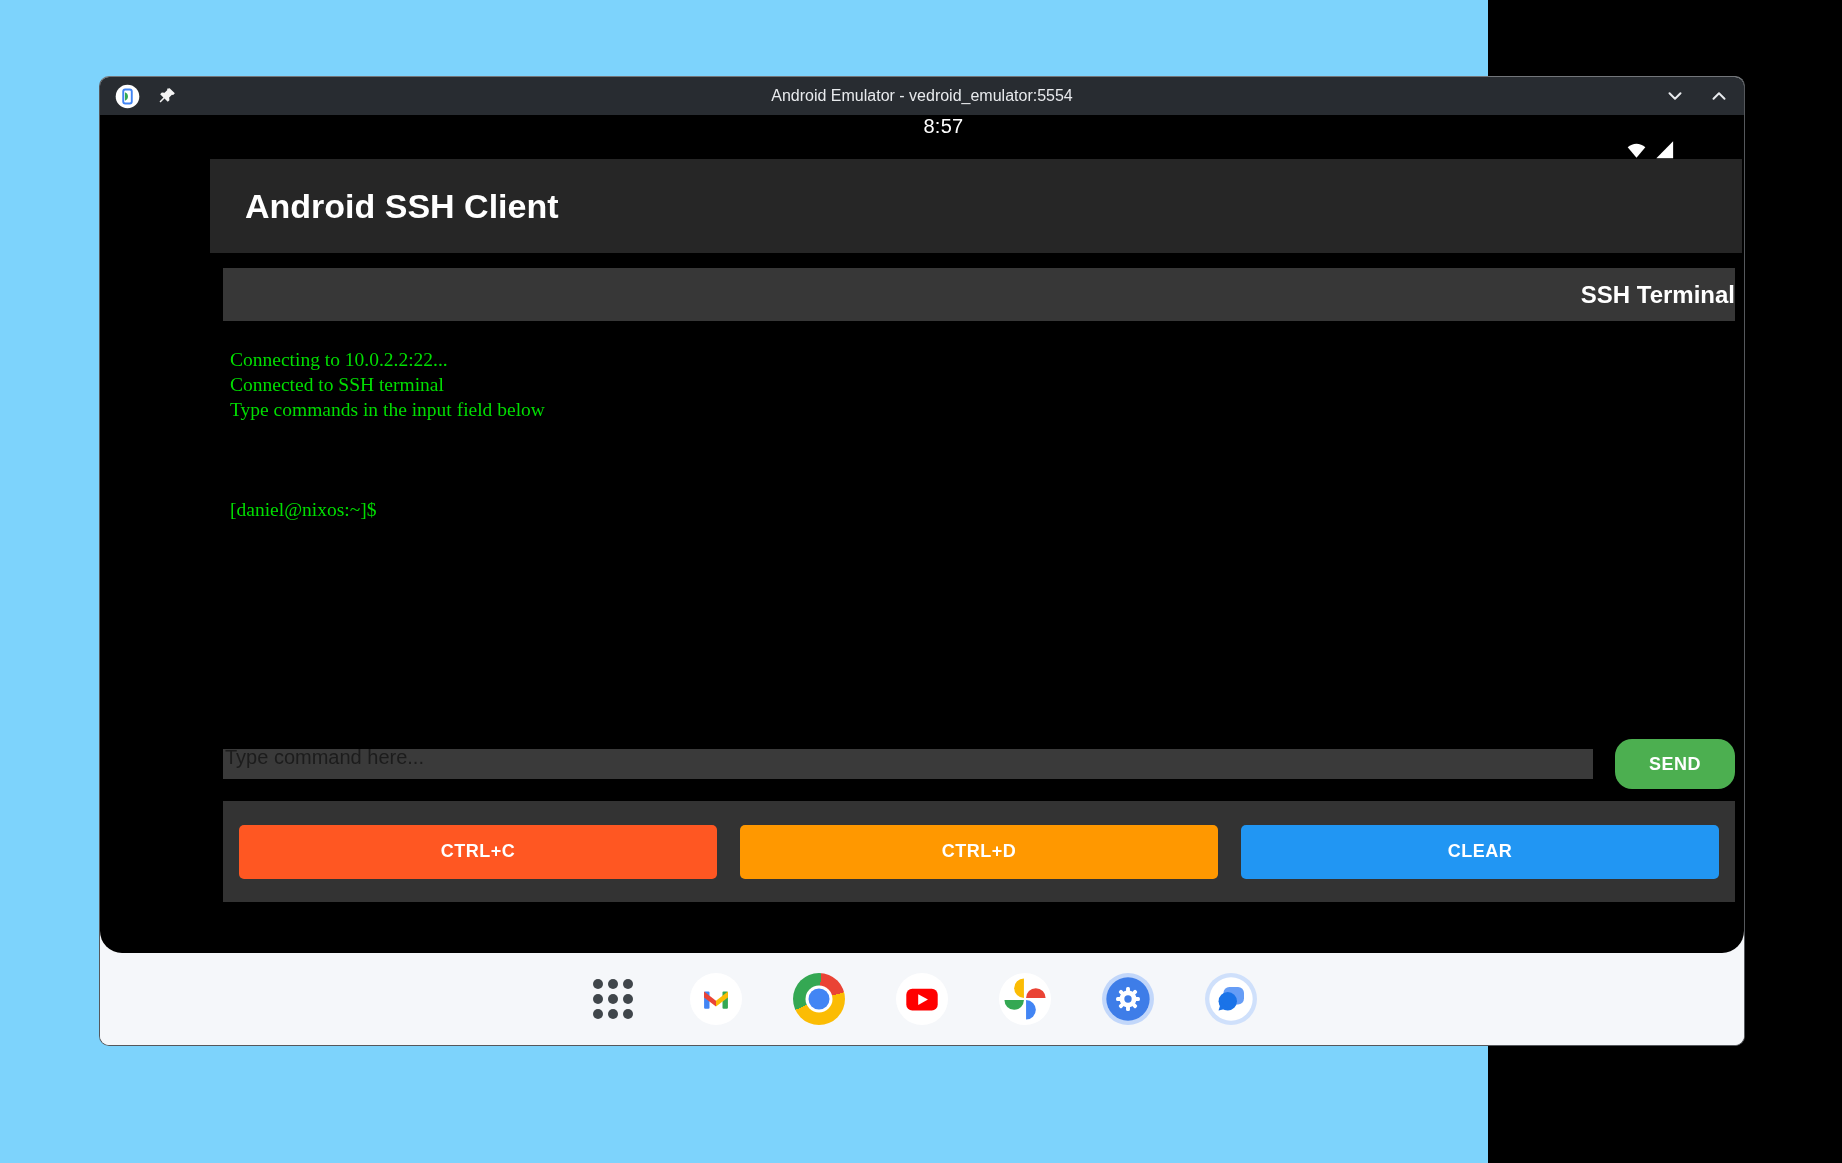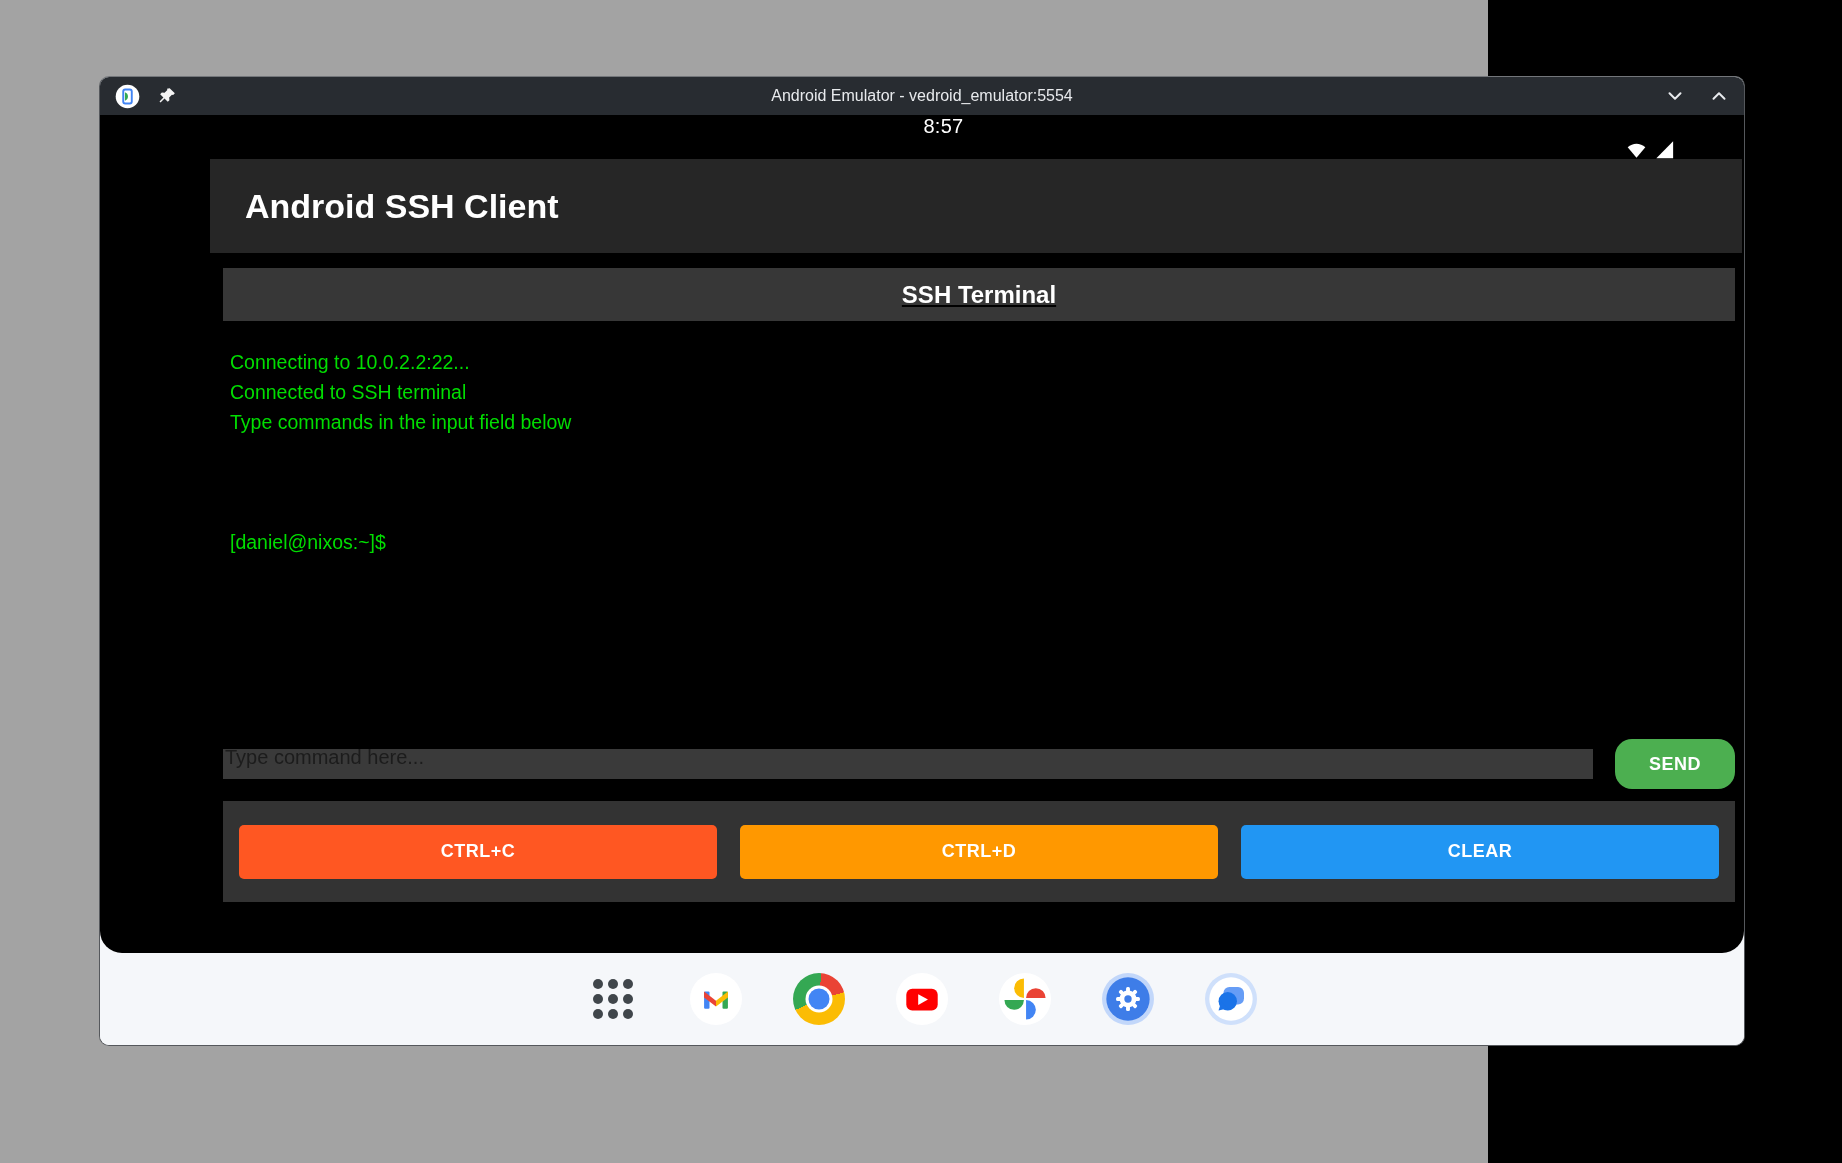--- a/index.html
+++ b/index.html
@@ -1,18 +1,18 @@
 <!DOCTYPE html>
 <html><head>
 <meta charset="utf-8">
 <style>
   * { margin:0; padding:0; box-sizing:border-box; }
   html,body { background:#000; width:1842px; height:1163px; overflow:hidden;
               font-family:"Liberation Sans", sans-serif; }
-  .stage { position:relative; width:1488px; height:1163px; background:#a3a3a3; }
+  .stage { position:relative; width:1488px; height:1163px; background:#7dd3fc; }
 
   
   .window { position:absolute; left:99px; top:76px; width:1646px; height:970px;
             background:#f5f7fa; border:1px solid #55585c; border-top-color:#73767a;
             border-radius:10px; overflow:hidden; display:flex; flex-direction:column; }
 
   
   .titlebar { height:38px; background:#282c31; display:flex; align-items:center;
               padding:0 14px; position:relative; flex:none; }
   .titlebar .win-icon { width:27px; height:27px; margin-right:16px; }
@@ -32,26 +32,26 @@
   .sb-right { margin-left:auto; display:flex; align-items:center; gap:5px; }
   .sb-right svg { width:23px; height:23px; }
 
   .toolbar { height:94px; margin:0 2px 0 110px; background:#262626;
              display:flex; align-items:center; padding-left:35px; }
   .toolbar-title { color:#fff; font-size:34px; font-weight:700; }
 
   .appbody { margin:15px 9px 0 123px; }
 
   .term-header { height:53px; background:#373737; display:flex; align-items:center;
-                 justify-content:center;text-decoration:underline; }
+                 justify-content:flex-end; }
   .term-header span { color:#fff; font-size:24px; font-weight:700; }
 
   .term-output { height:418px; padding:26px 8px 0 7px; overflow:hidden;
-                 font-family:Liberation Sans, sans-serif; font-size:19.5px;
-                 line-height:30px; color:#00dd00; white-space:pre; }
+                 font-family:Liberation Serif, serif; font-size:19.5px;
+                 line-height:25px; color:#00dd00; white-space:pre; }
 
   .input-row { display:flex; align-items:center; height:50px; }
   .cmd-input { width:1370px; height:30px; background:#3a3a3a; border:none; outline:none;
                padding:0 4px 13px 2px; font-size:20px; color:#ddd;
                font-family:"Liberation Sans", sans-serif; }
   .cmd-input::placeholder { color:#1c1c1c; opacity:1; }
   .send-btn { margin-left:auto; width:120px; height:50px; background:#4caf50; border:none;
               border-radius:17px; color:#fff; font-size:18px; font-weight:700;
               letter-spacing:.5px; cursor:pointer; font-family:"Liberation Sans",sans-serif; }
 

